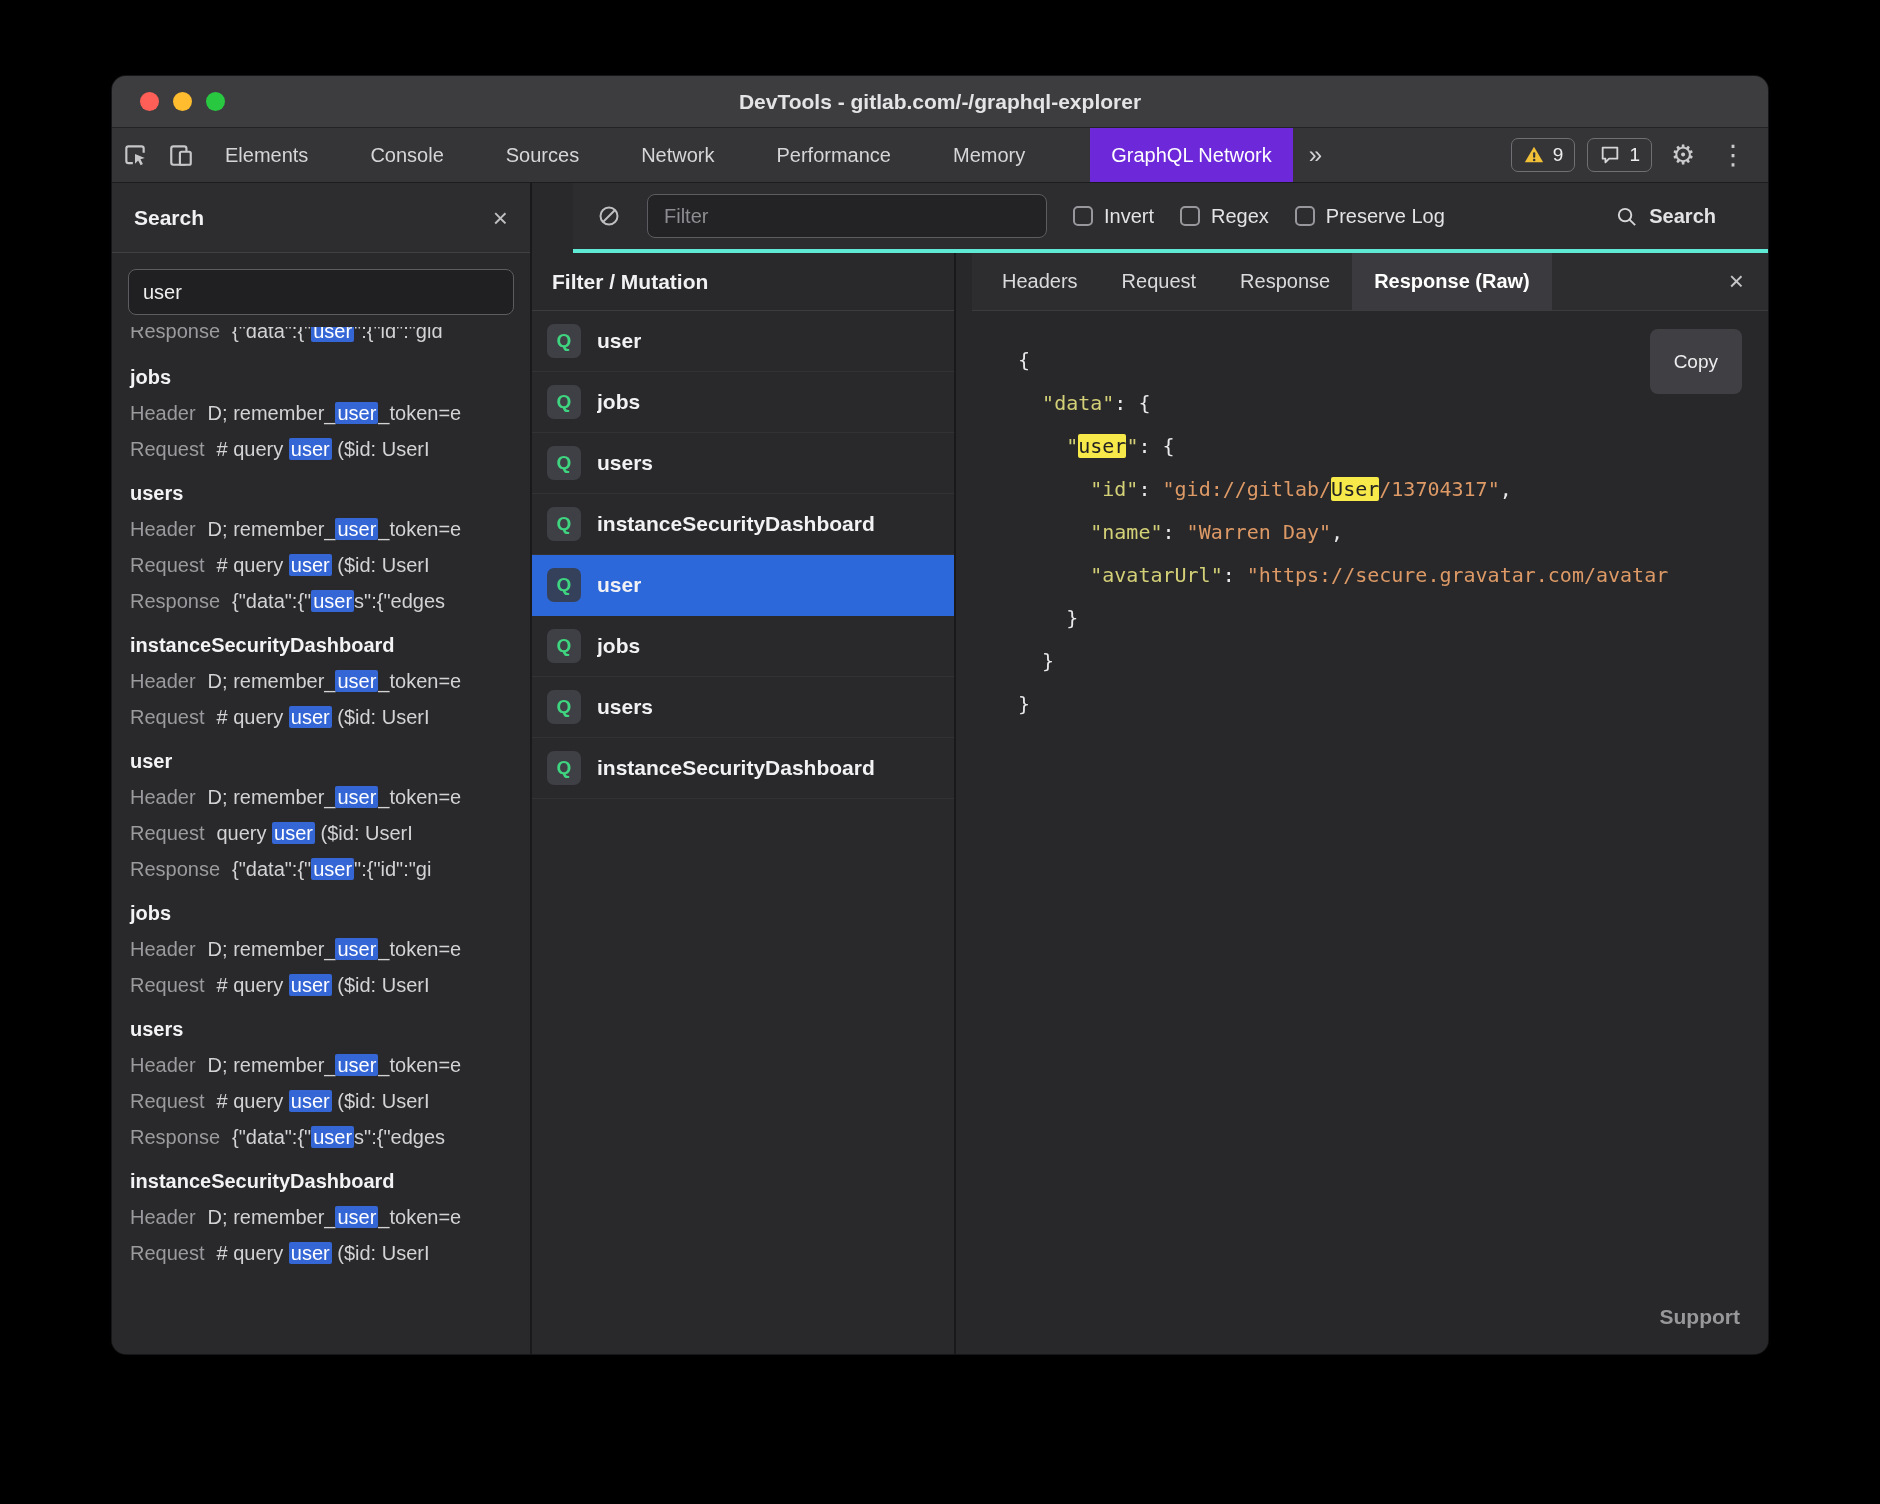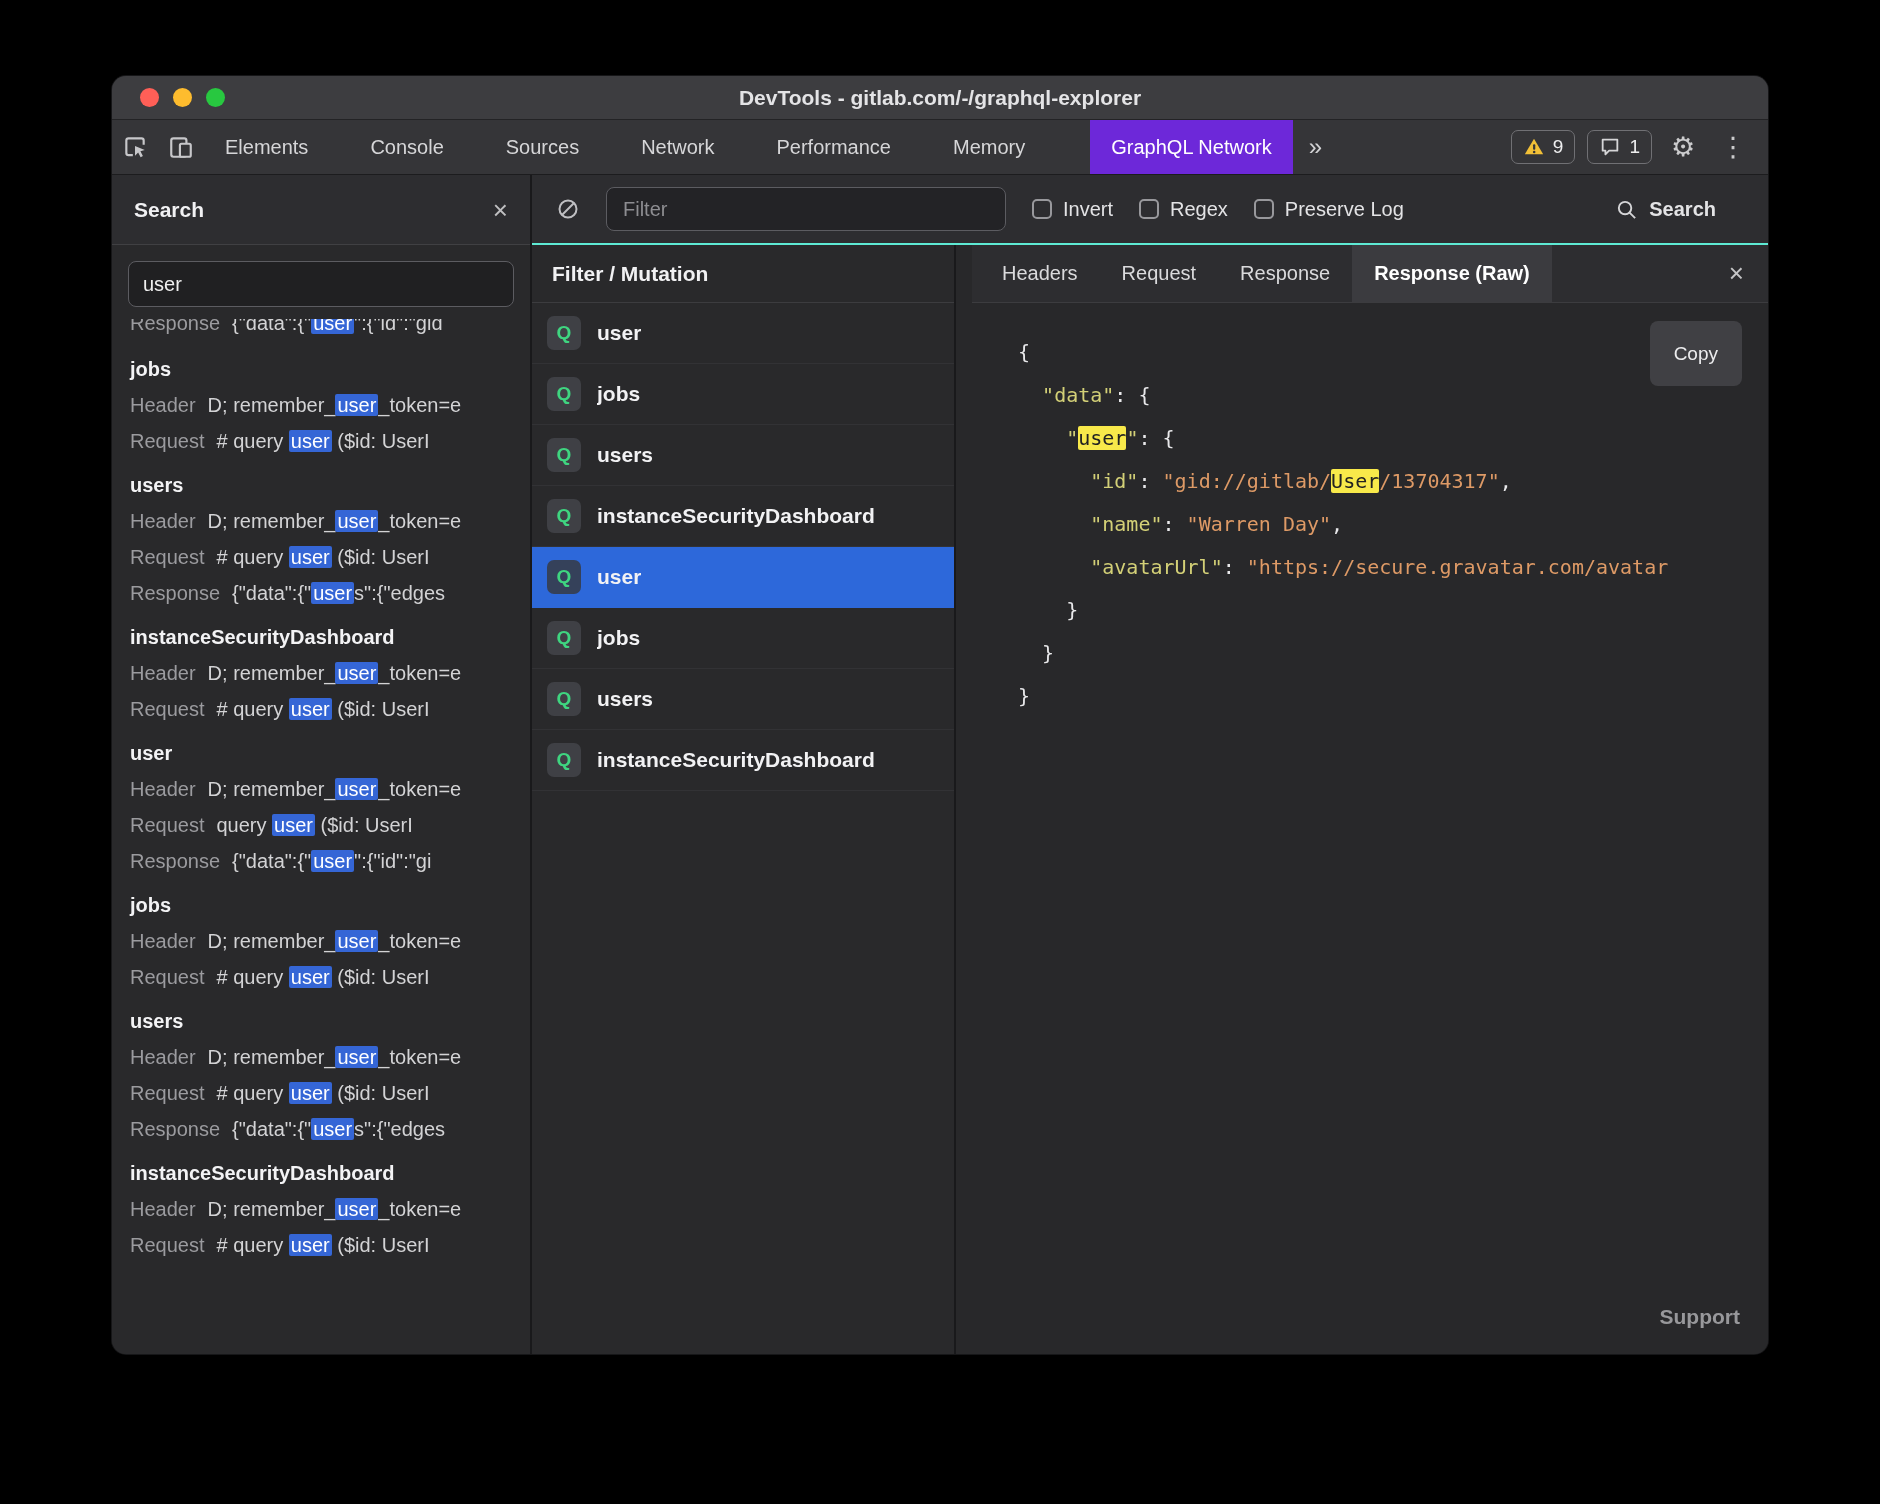--- a/index.html
+++ b/index.html
@@ -6,21 +6,21 @@
   html,body { width:1880px; height:1504px; background:#000; font-family:"Liberation Sans", sans-serif; overflow:hidden; }
 
   .window {
     position:absolute; left:112px; top:76px; width:1656px; height:1278px;
     background:#29292b; border-radius:14px; overflow:hidden;
     box-shadow:0 0 0 1px #161618, 0 30px 80px rgba(0,0,0,.7);
     display:flex; flex-direction:column;
   }
 
   
-  .titlebar { height:44px; flex:0 0 auto; background:#3d3d40; display:flex; align-items:center; position:relative; border-bottom:1px solid #232325; }
+  .titlebar { height:52px; flex:0 0 auto; background:#3d3d40; display:flex; align-items:center; position:relative; border-bottom:1px solid #232325; }
   .traffic { display:flex; gap:14px; padding-left:28px; z-index:2; }
   .light { width:19px; height:19px; border-radius:50%; }
   .title { position:absolute; left:0; right:0; text-align:center; color:#e4e4e6; font-size:21px; font-weight:700; }
 
   
   .tabbar { height:55px; flex:0 0 auto; background:#353538; display:flex; align-items:stretch; border-bottom:1px solid #1c1c1e; }
   .icon-btn { width:46px; display:flex; align-items:center; justify-content:center; }
   .dt-tabs { display:flex; align-items:stretch;gap:20px; }
   .dt-tab { display:flex; align-items:center; padding:0 21px; color:#d6d6d8; font-size:20px; white-space:nowrap; }
   .dt-tab.active { background:#6d28d9; color:#fff;margin-left:24px; }
@@ -43,21 +43,21 @@
   .group-title { font-weight:700; color:#f3f3f5; margin-top:8px; }
   .result-line { white-space:nowrap; overflow:hidden; }
   .line-label { color:#9b9b9f; margin-right:12px; }
   .hl { background:#3566d6; color:#fff; border-radius:2px; padding:0 2px; }
   .clipped-row { height:24px; overflow:hidden; }
   .clip-inner { margin-top:-14px; }
 
   
   .right-area { flex:1; display:flex; flex-direction:column; min-width:0; }
 
-  .filterbar { height:70px; flex:0 0 auto; display:flex; align-items:center; background:#2d2d30; border-bottom:2px solid #5eead4; padding:0 24px; gap:26px; }
+  .filterbar { height:70px; flex:0 0 auto; display:flex; align-items:center; background:#2d2d30; border-bottom:4px solid #5eead4; padding:0 24px; gap:26px;margin-left:41px; }
   input.filter { width:400px; height:44px; background:#232326; border:1px solid #5c5c61; border-radius:8px; color:#eaeaea; font-size:20px; padding:0 16px; outline:none; }
   input.filter::placeholder { color:#8d8d91; }
   .cb { display:flex; align-items:center; gap:11px; color:#e3e3e5; font-size:20px; }
   .cb-box { width:20px; height:20px; border:2px solid #98989c; border-radius:5px; flex:0 0 auto; }
   .toolbar-search { margin-left:auto; display:flex; align-items:center; gap:11px; color:#e3e3e5; font-size:20px; padding-right:28px; font-weight:600; }
 
   .lower { flex:1; display:flex; min-height:0; }
 
   
   .query-panel { width:424px; flex:0 0 auto; display:flex; flex-direction:column; background:#29292b; border-right:2px solid #19191b; }

